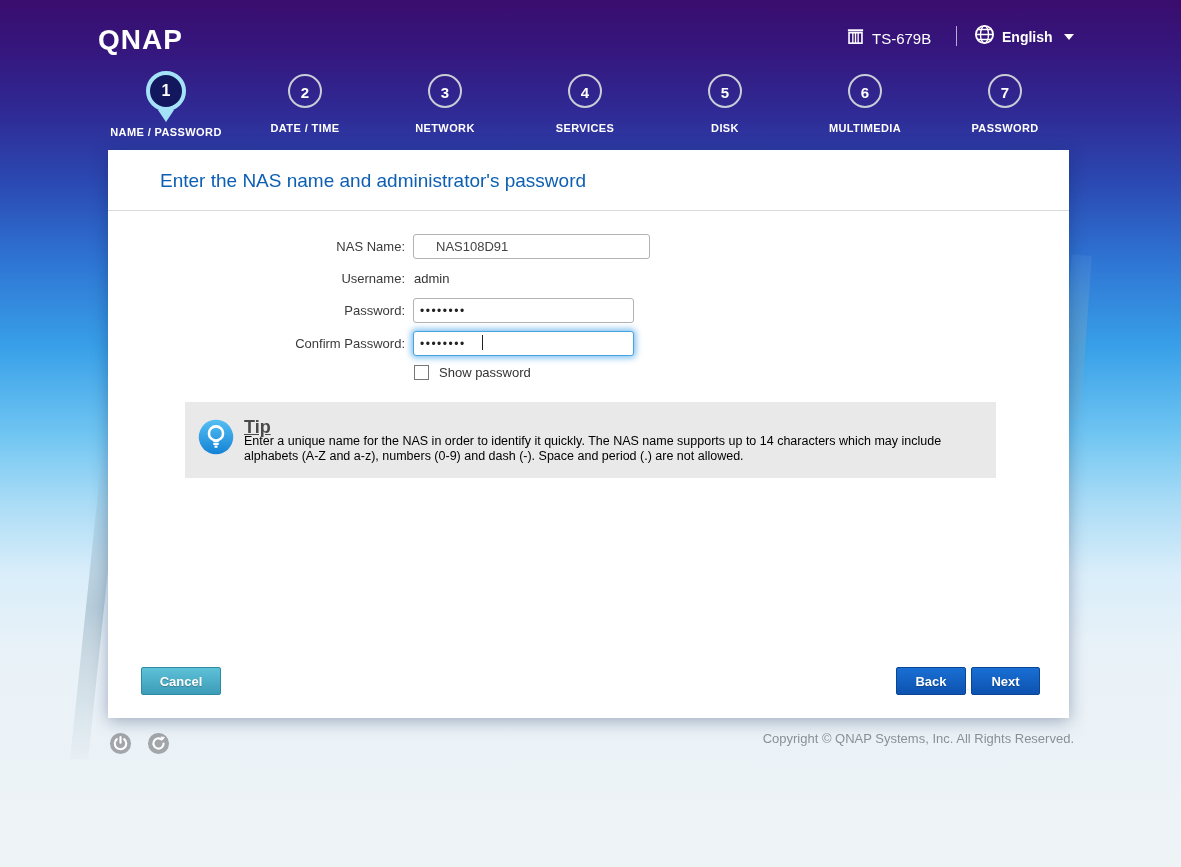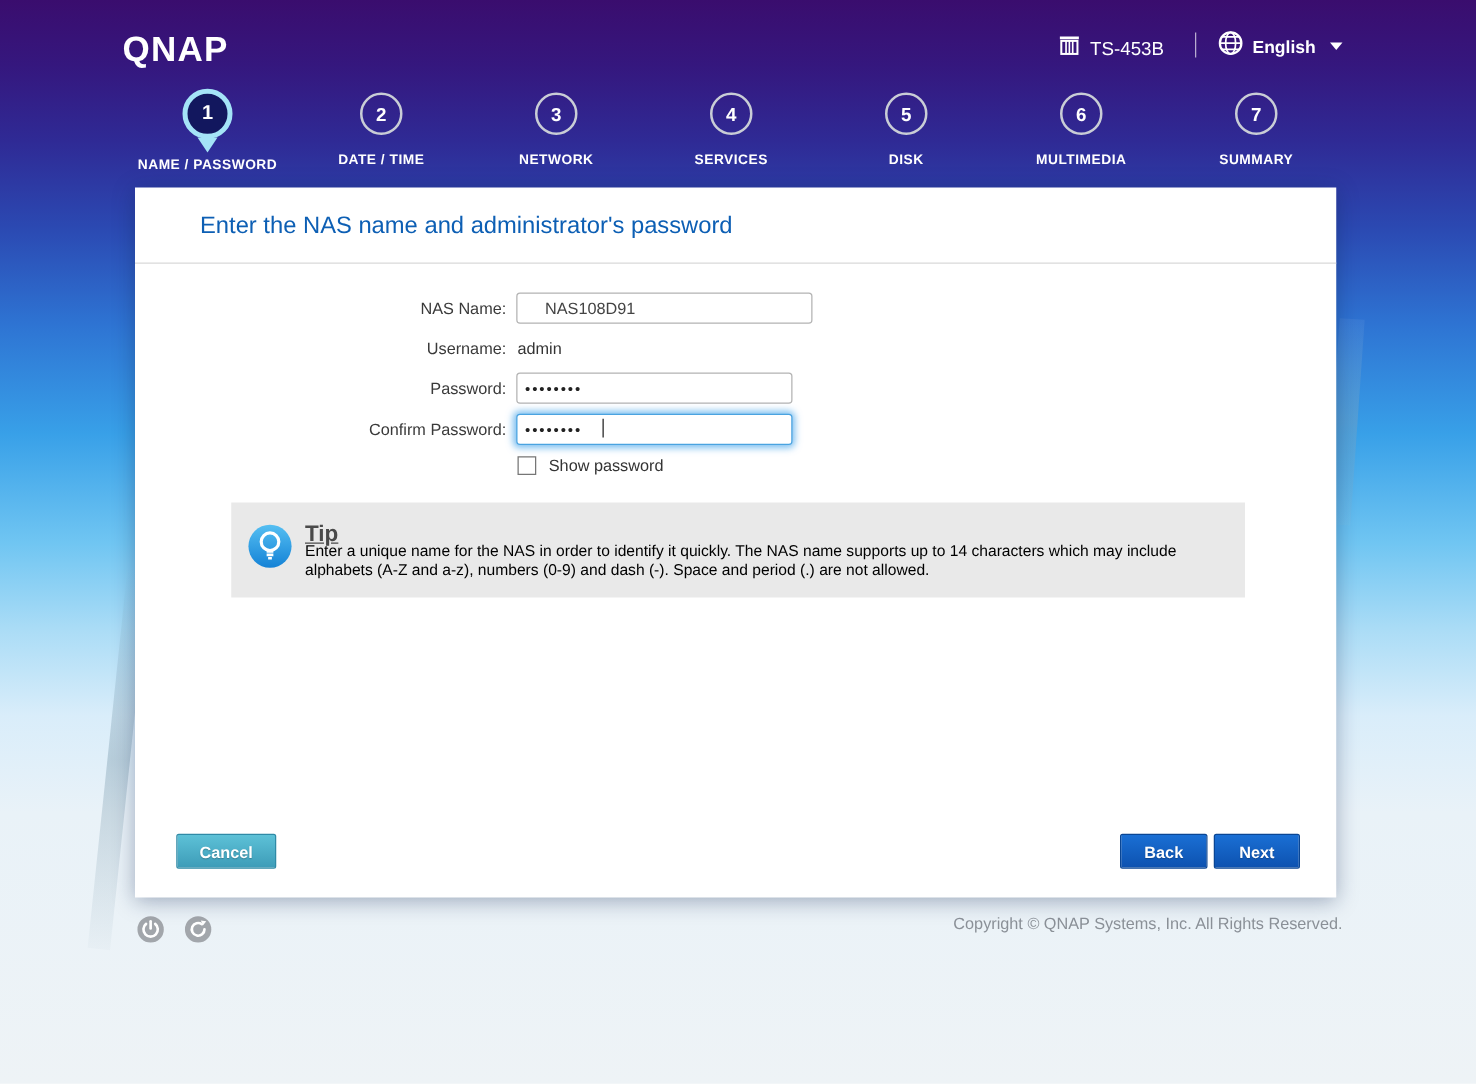--- a/index.html
+++ b/index.html
@@ -97,21 +97,21 @@
 <div class="logo">QNAP</div>
 
 <div class="device">
   <span>
     <svg viewBox="0 0 20 20" width="19" height="19">
       <path d="M2 3.5 h16" stroke="#fff" stroke-width="2.2"></path>
       <rect x="3.2" y="6" width="13.6" height="11" fill="none" stroke="#fff" stroke-width="1.7"></rect>
       <path d="M7.2 6 v11 M10 6 v11 M12.8 6 v11" stroke="#fff" stroke-width="1.4"></path>
     </svg>
   </span>
-  <span class="device-label">TS-453B</span>
+  <span class="device-label">TS-679B</span>
 </div>
 
 <div class="topbar-sep"></div>
 
 <div class="lang">
   <span>
     <svg viewBox="0 0 20 20" width="21" height="21">
       <circle cx="10" cy="10" r="8.2" fill="none" stroke="#fff" stroke-width="1.7"></circle>
       <ellipse cx="10" cy="10" rx="3.8" ry="8.2" fill="none" stroke="#fff" stroke-width="1.3"></ellipse>
       <path d="M1.8 10 h16.4 M3.2 5.2 h13.6 M3.2 14.8 h13.6" stroke="#fff" stroke-width="1.3" fill="none"></path>
@@ -149,21 +149,21 @@
   <div class="step" style="left:655px;top:8px;">
     <div class="step-circle">5</div>
     <div class="step-label">DISK</div>
   </div>
   <div class="step" style="left:795px;top:8px;">
     <div class="step-circle">6</div>
     <div class="step-label">MULTIMEDIA</div>
   </div>
   <div class="step" style="left:935px;top:8px;">
     <div class="step-circle">7</div>
-    <div class="step-label">SUMMARY</div>
+    <div class="step-label">PASSWORD</div>
   </div>
 </div>
 
 <div class="card">
   <div class="card-title">Enter the NAS name and administrator's password</div>
   <div class="card-divider"></div>
 
   <div class="form-label row-nas-label">NAS Name:</div>
   <input class="text-input row-nas-input" type="text" value="NAS108D91" style="">
 

